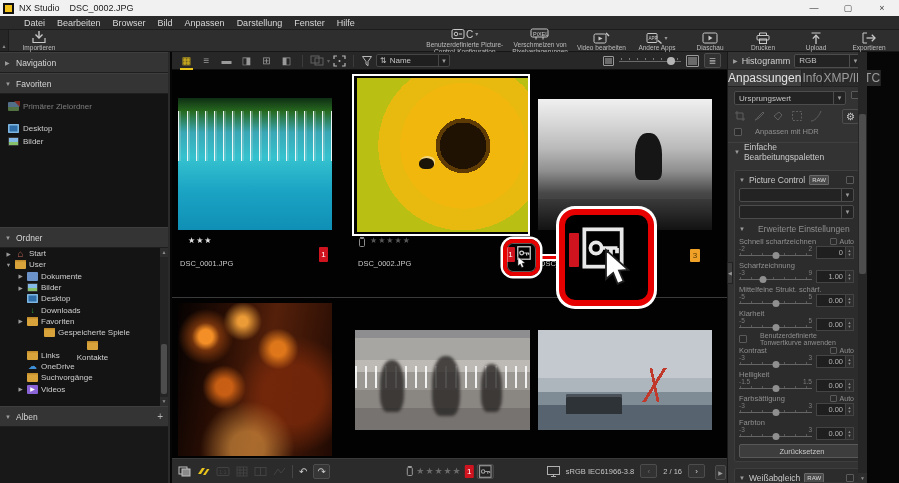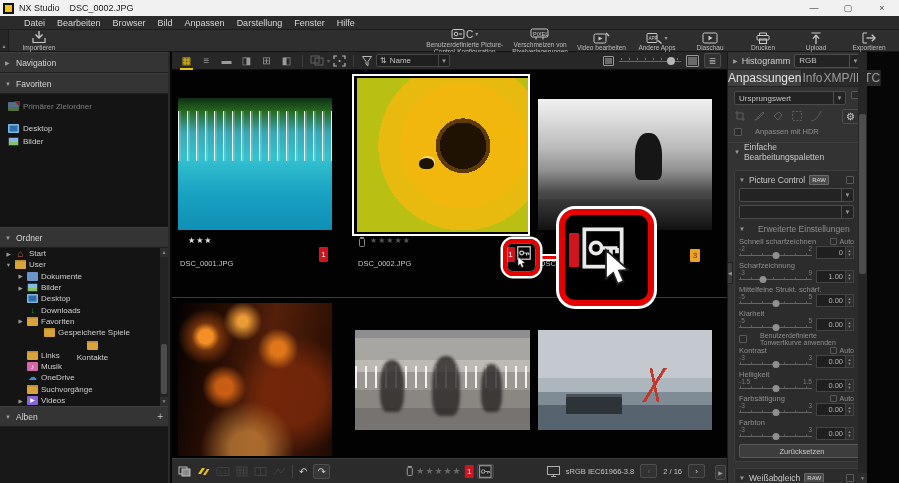--- a/index.html
+++ b/index.html
@@ -411,25 +411,20 @@
             <span class="fic fi-folder"></span>
             <span>Kontakte</span>
           </div>
           <div class="t-row" style="padding-left: 17px;">
             <span class="t-arrow"></span>
             <span class="fic fi-folder"></span>
             <span>Links</span>
           </div>
           <div class="t-row" style="padding-left: 17px;">
             <span class="t-arrow"></span>
-            <span class="fic fi-music">♪</span>
-            <span>Musik</span>
-          </div>
-          <div class="t-row" style="padding-left: 17px;">
-            <span class="t-arrow"></span>
             <span class="fic fi-onedrive">☁</span>
             <span>OneDrive</span>
           </div>
           <div class="t-row" style="padding-left: 17px;">
             <span class="t-arrow"></span>
             <span class="fic fi-folder"></span>
             <span>Suchvorgänge</span>
           </div>
           <div class="t-row" style="padding-left: 17px;">
             <span class="t-arrow">▶</span>

